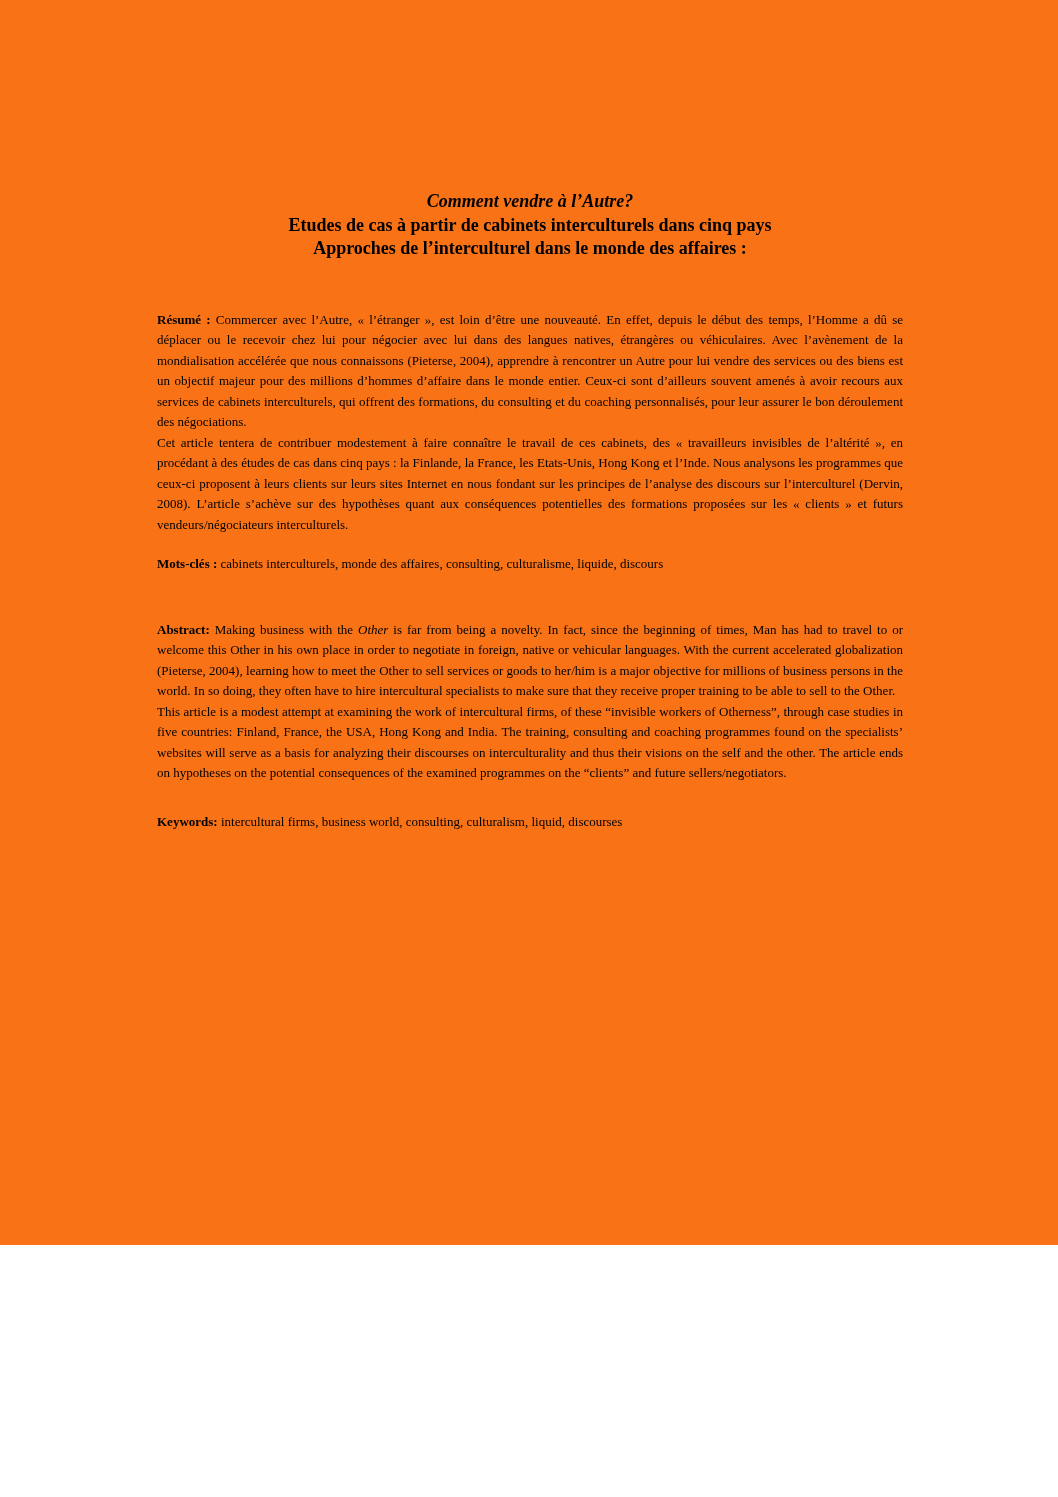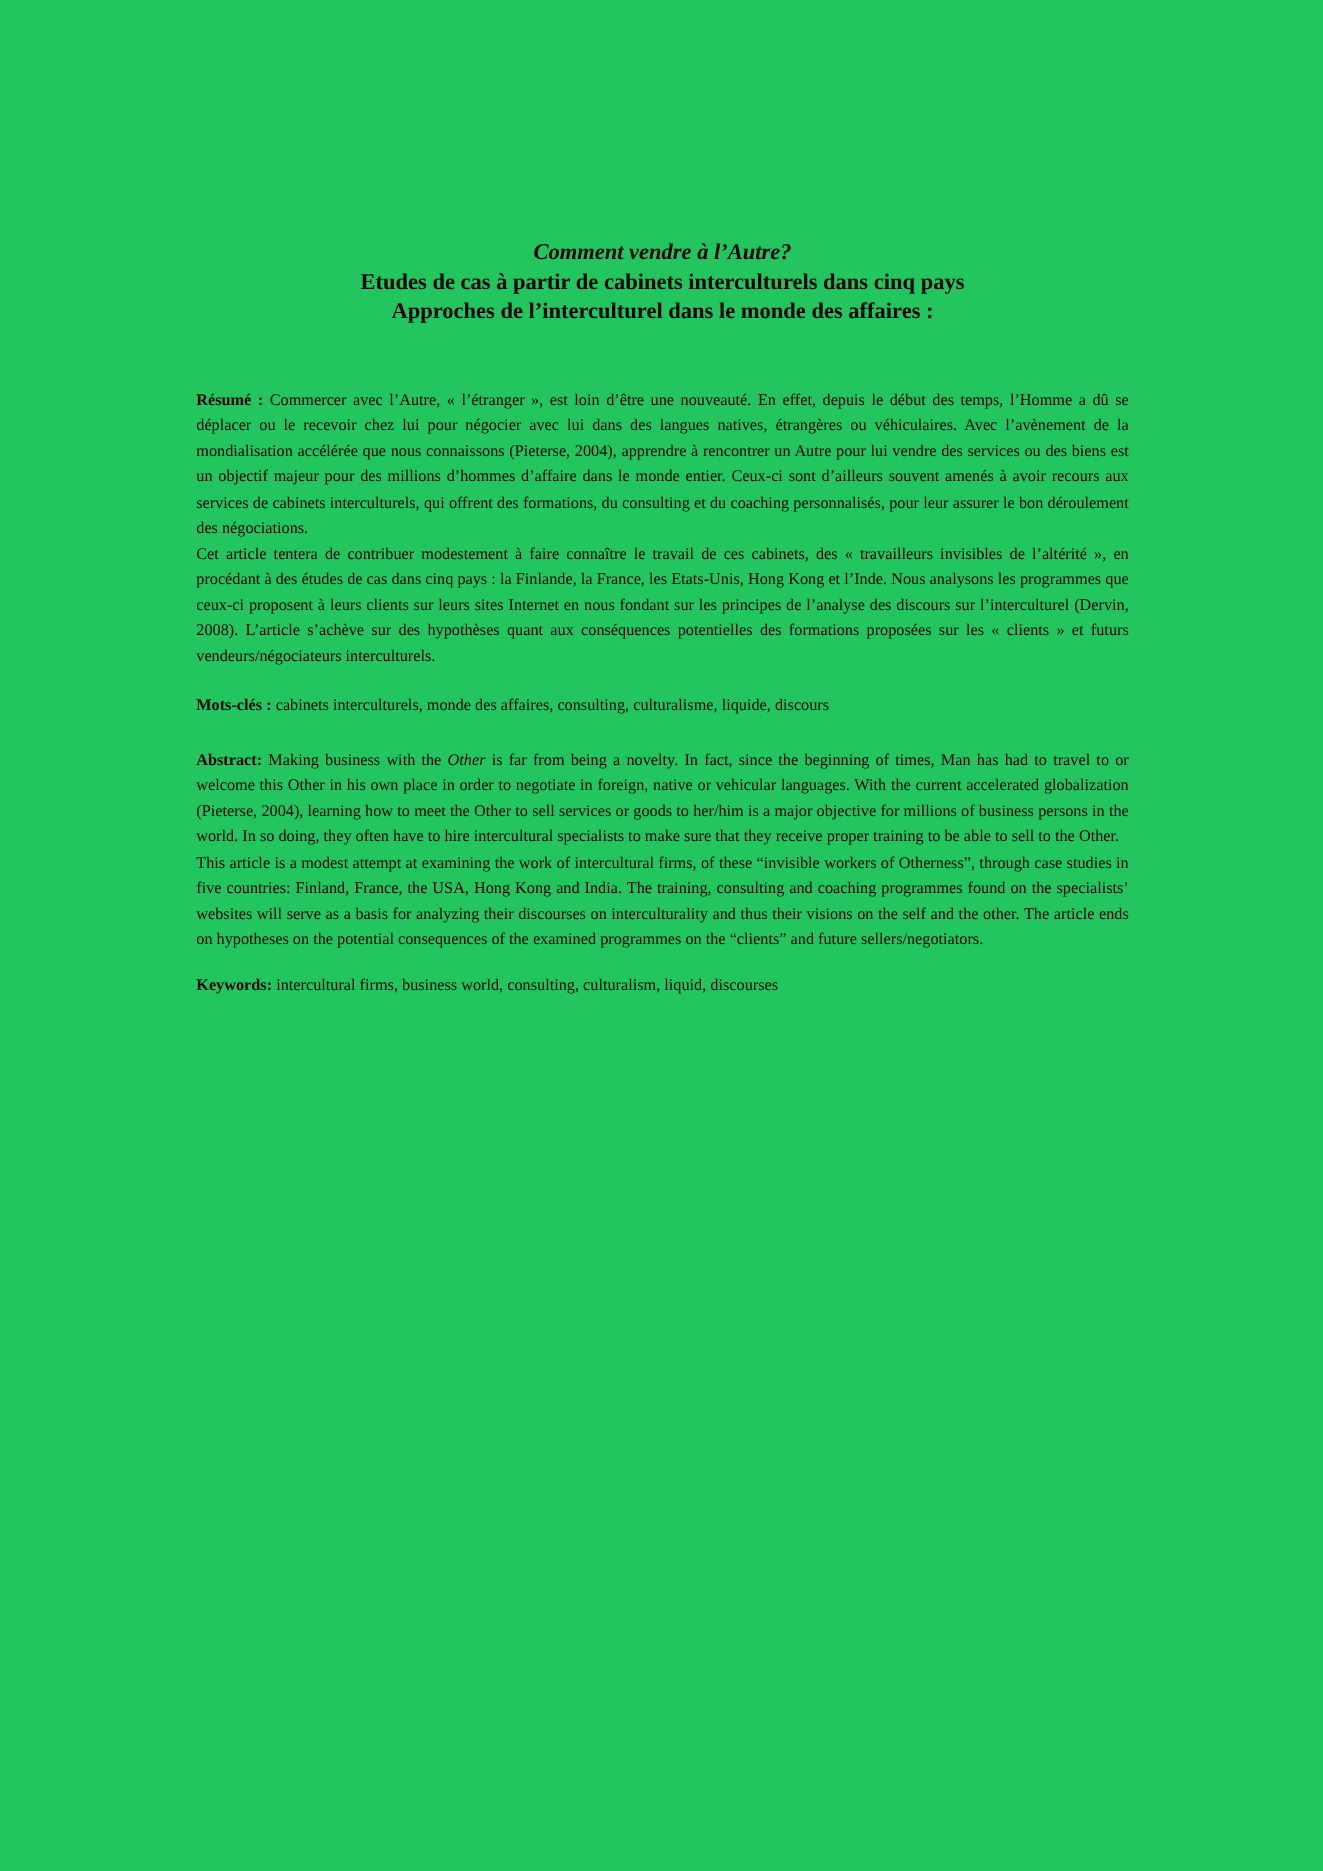--- a/index.html
+++ b/index.html
@@ -3,22 +3,22 @@
 <meta charset="utf-8">
 <style>
   html, body {
     margin: 0;
     padding: 0;
     background: #ffffff;
   }
   .page {
     position: relative;
     width: 1058px;
-    height: 1497px;
-    background: #22c55e;
+    height: 1245px;
+    background: #f97316;
     color: #000000;
     font-family: "Liberation Serif", "DejaVu Serif", serif;
     overflow: hidden;
   }
   .content {
     position: absolute;
     left: 157px;
     top: 190px;
     width: 746px;
   }
@@ -35,22 +35,22 @@
     font-weight: normal;
   }
   .body-text {
     font-size: 13px;
     line-height: 20.5px;
     text-align: justify;
   }
   p { margin: 0; }
   .resume-section  { margin-top: 49px; }
   .motscles-line   { margin-top: 19px; }
-  .abstract-section{ margin-top: 23px; }
-  .keywords-line   { margin-top: 16px; }
+  .abstract-section{ margin-top: 45px; }
+  .keywords-line   { margin-top: 28px; }
   .inline-label { font-weight: bold; }
 </style>
 </head>
 <body>
 
 <div class="page">
   <div class="content">
 
     <header class="title-block">
       <div class="title-main">Comment vendre à l’Autre?</div>

